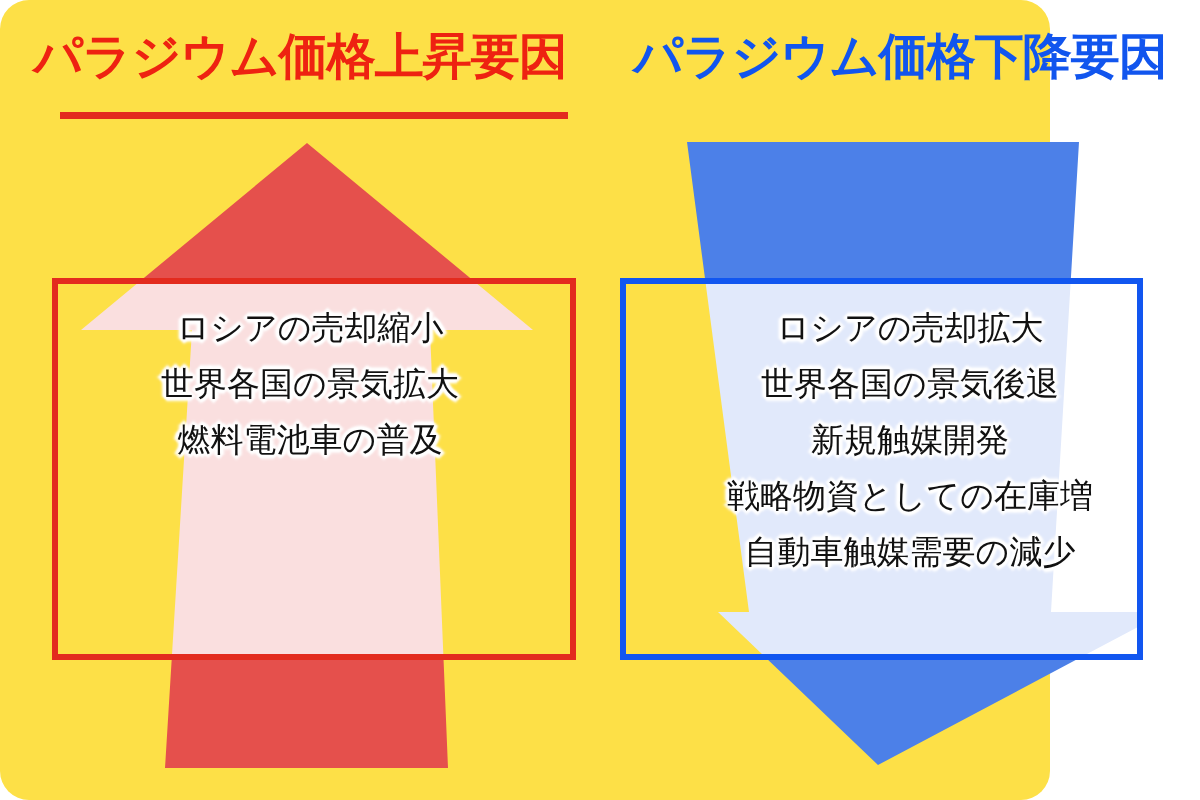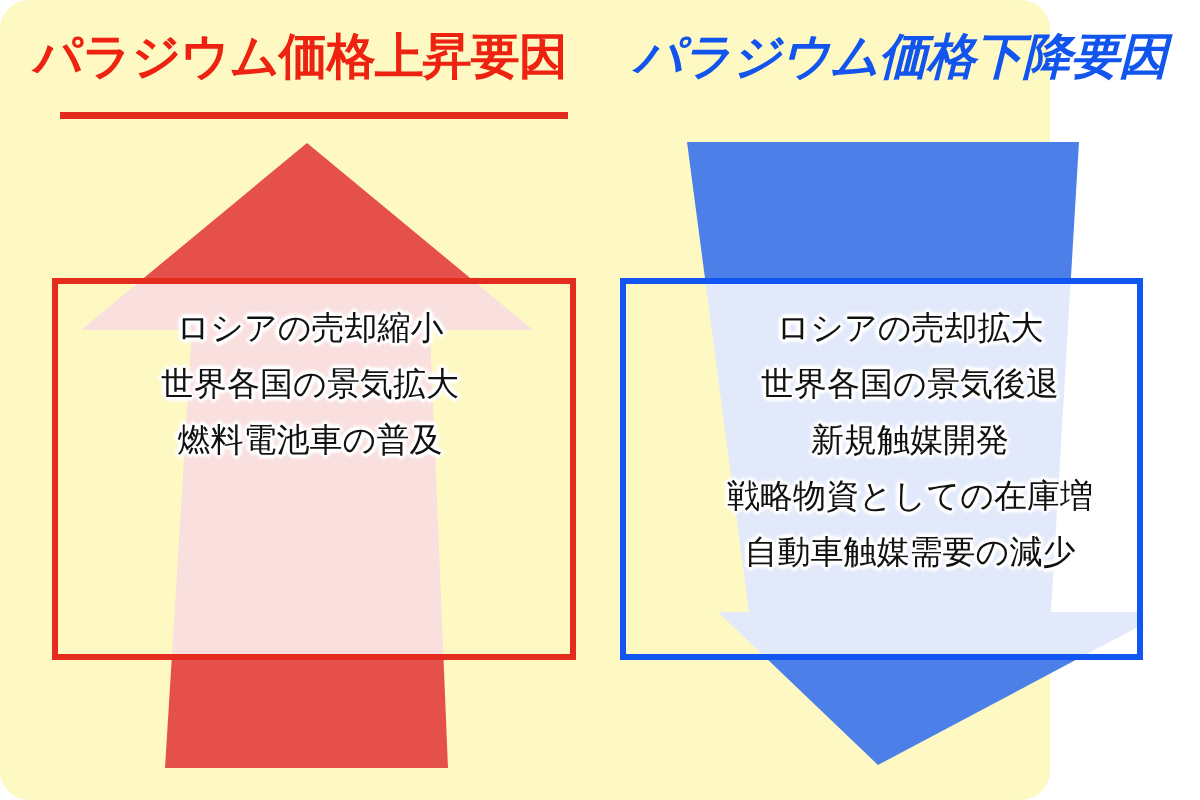--- a/index.html
+++ b/index.html
@@ -10,33 +10,33 @@
   body {
     width: 1200px;
     height: 800px;
     font-family: "Liberation Sans", "DejaVu Sans", sans-serif;
     overflow: hidden;
   }
   .stage {
     position: relative;
     width: 1050px;
     height: 800px;
-    background: #fef9c3;
+    background: #fde047;
     border-radius: 29px;
   }
 
   
   .panel {
     position: absolute;
     top: 0;
     width: 600px;
     height: 800px;
   }
   .panel-left  { left: 0; }
-  .panel-right { left: 600px; font-style: italic; }
+  .panel-right { left: 600px; }
 
   
   .title {
     position: absolute;
     top: 30px;
     left: 0;
     width: 600px;
     text-align: center;
     font-size: 49px;
     font-weight: bold;

